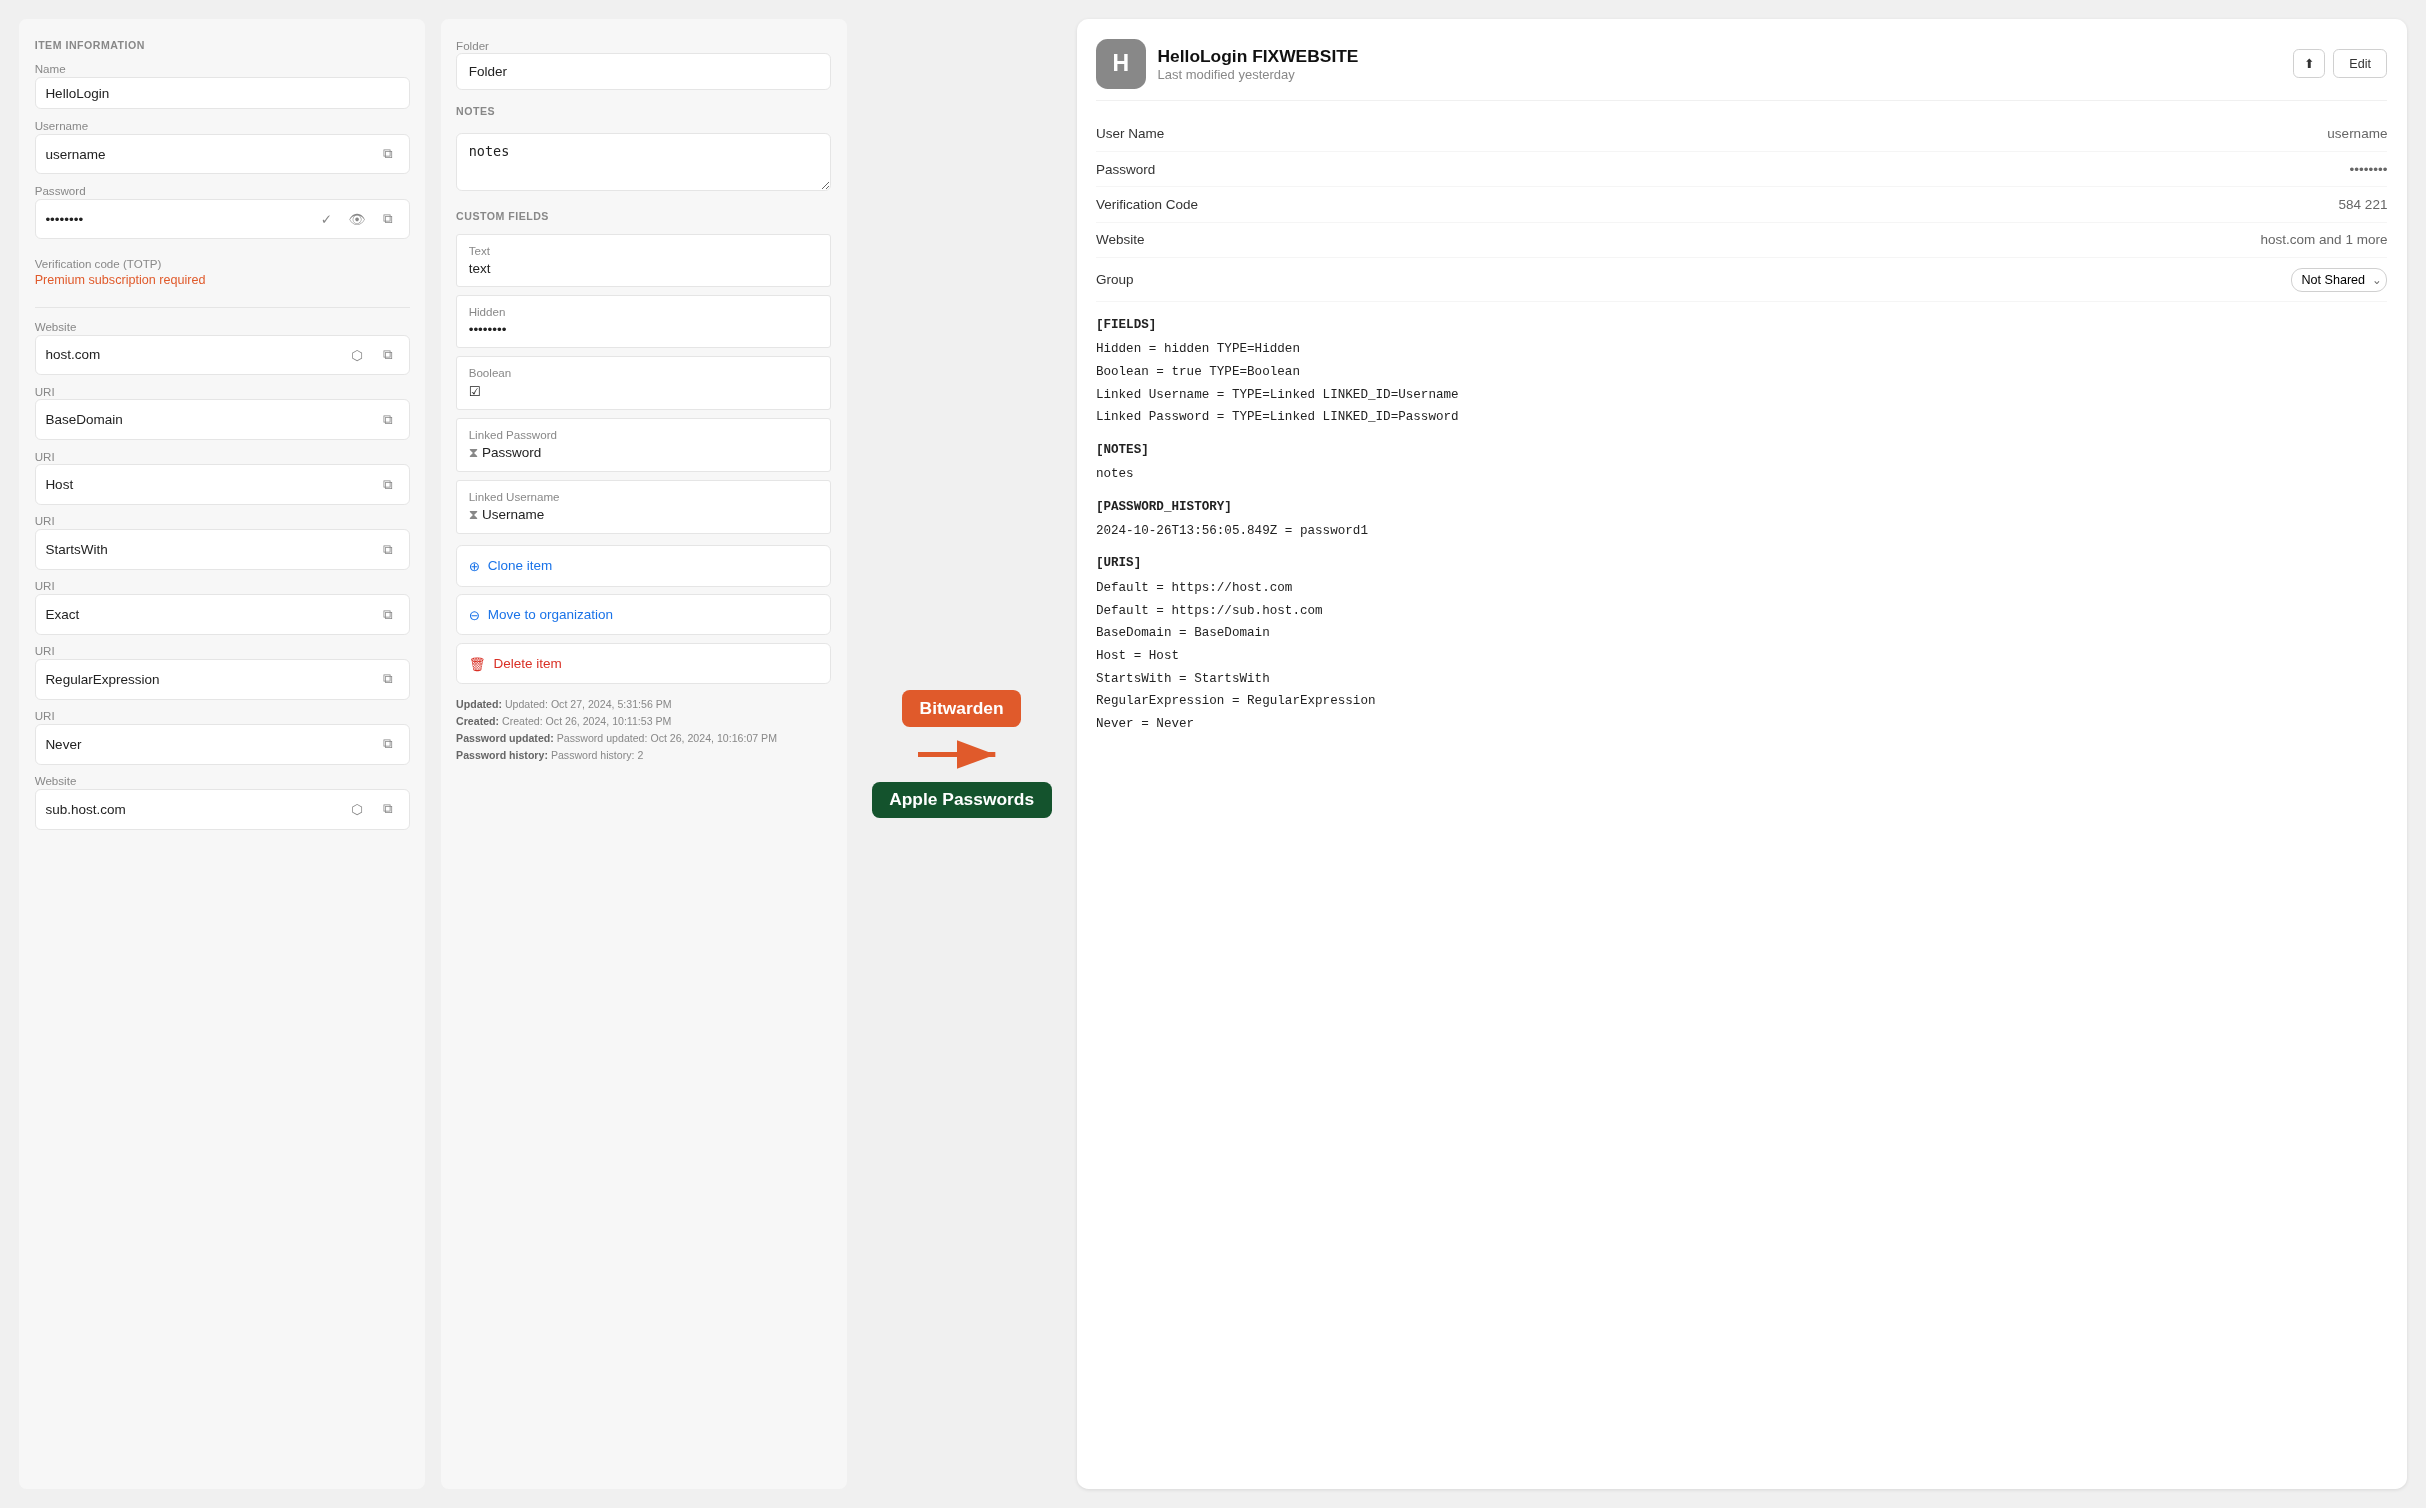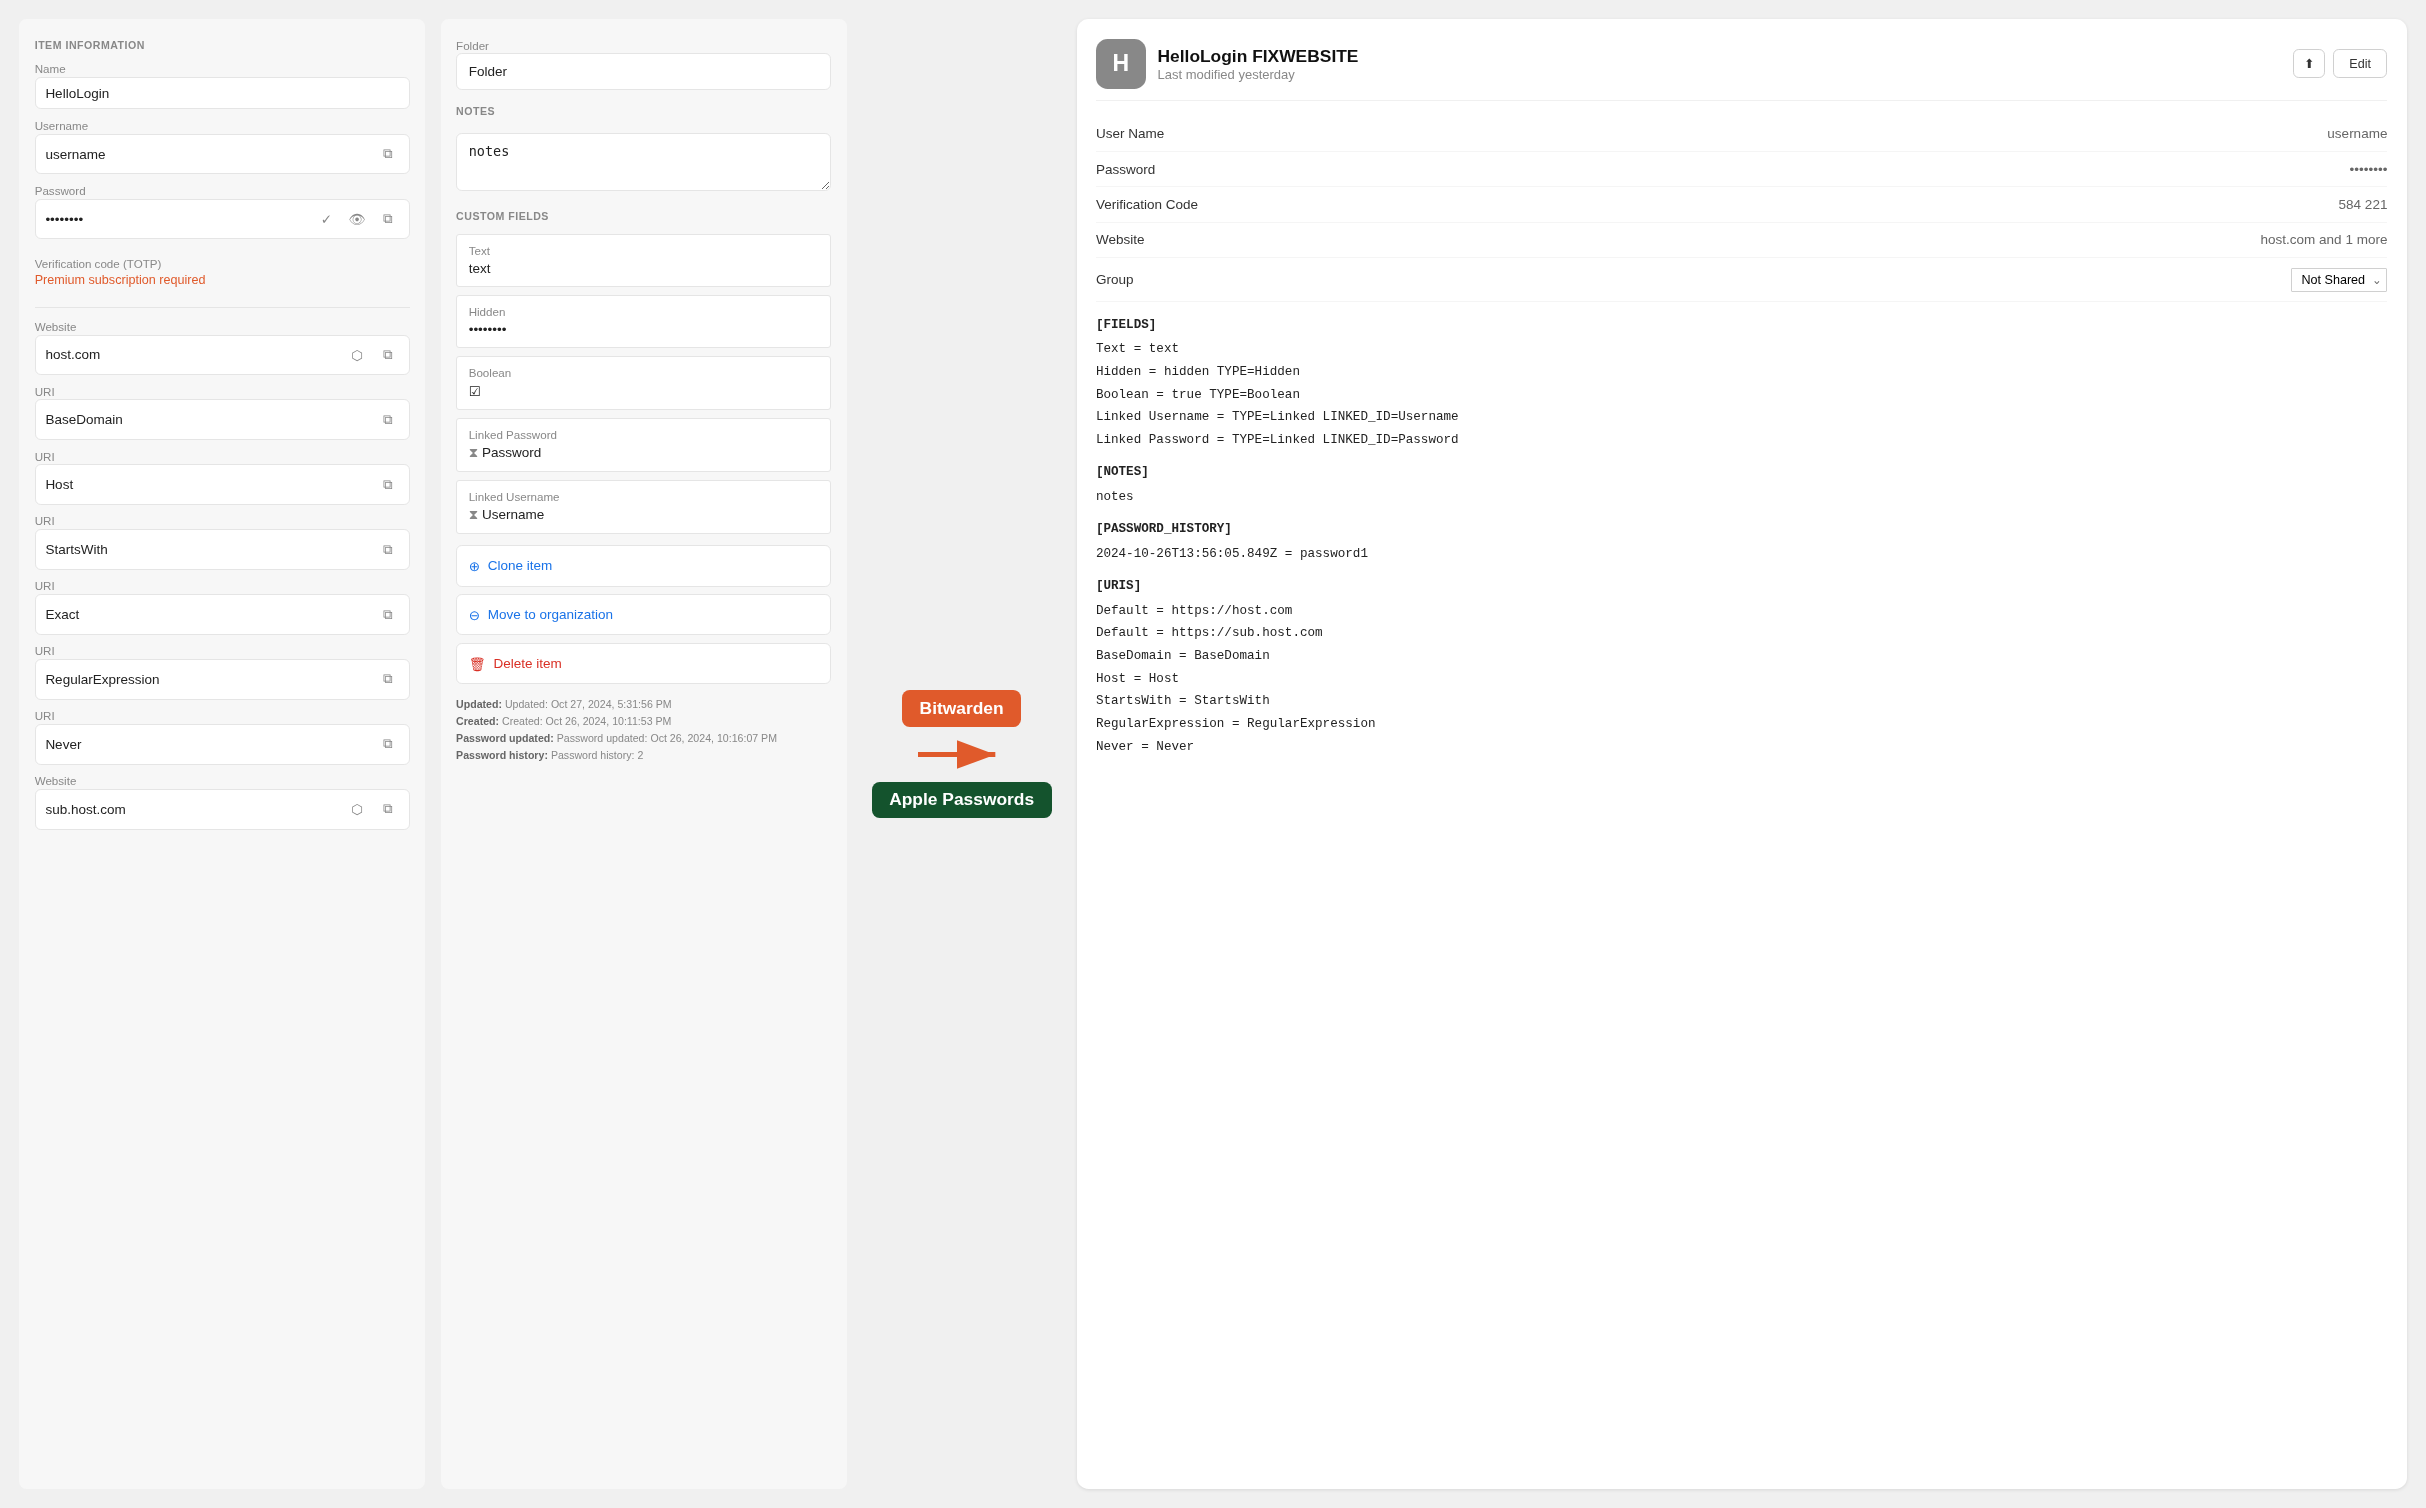--- a/index.html
+++ b/index.html
@@ -241,21 +241,21 @@
     .group-row {
       display: flex;
       justify-content: space-between;
       align-items: center;
       padding: 9.7px 0;
       border-bottom: 1px solid #f5f5f5;
       font-size: 13.5px;
     }
     .group-select {
       border: 1px solid #d0d0d0;
-      border-radius: 1px;
+      border-radius: 11px;
       padding: 3.9px 9.7px;
       font-size: 12.6px;
       background: white;
       cursor: pointer;
       appearance: none;
       -webkit-appearance: none;
       padding-right: 21px;
     }
     .group-select-wrap {
       position: relative;
@@ -552,21 +552,20 @@
     <div class="group-select-wrap">
       <select class="group-select">
         <option>Not Shared</option>
       </select>
     </div>
   </div>
 
   <div class="fields-block" id="fields-block-container">
 
   <div class="fields-section-title">[FIELDS]</div>
-      <div>Text = text</div>
       <div>Hidden = hidden TYPE=Hidden</div>
       <div>Boolean = true TYPE=Boolean</div>
       <div>Linked Username = TYPE=Linked LINKED_ID=Username</div>
       <div>Linked Password = TYPE=Linked LINKED_ID=Password</div>
       <div class="fields-section-title">[NOTES]</div>
       <div>notes</div>
       <div class="fields-section-title">[PASSWORD_HISTORY]</div>
       <div>2024-10-26T13:56:05.849Z = password1</div>
       <div class="fields-section-title">[URIS]</div>
       <div>Default = https://host.com</div>

